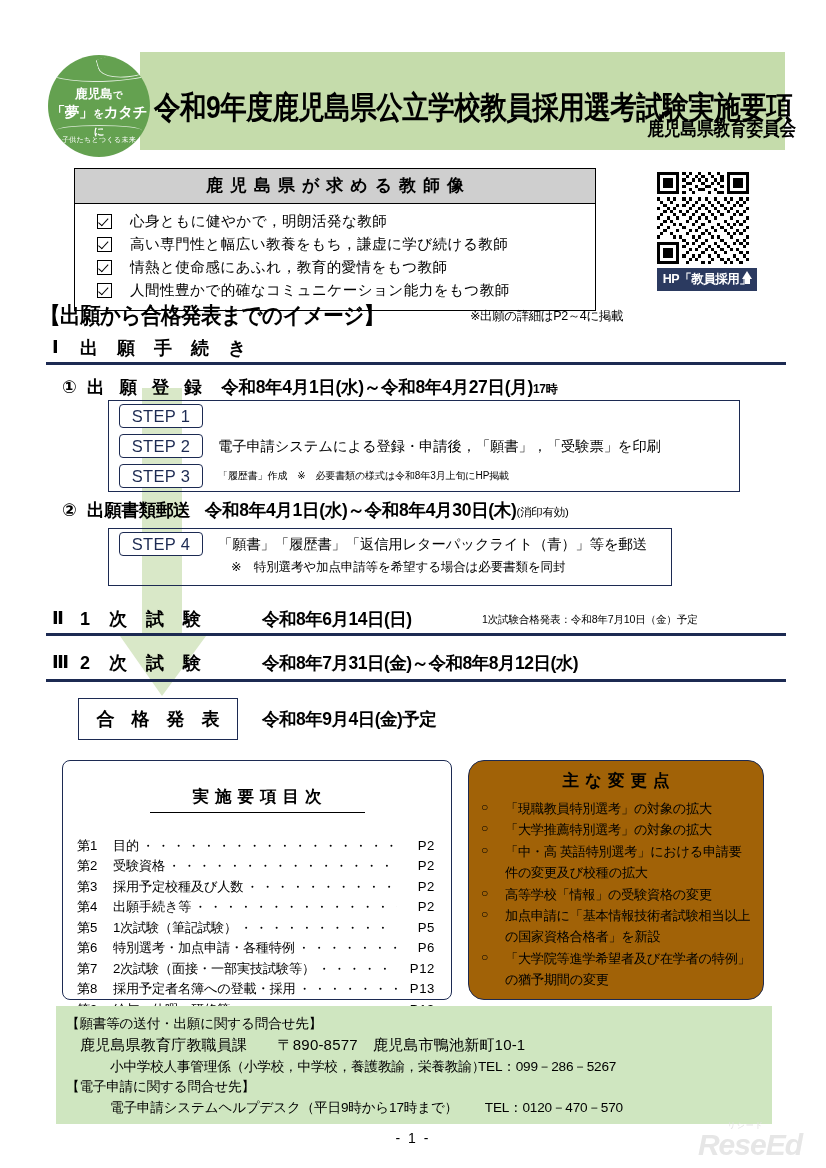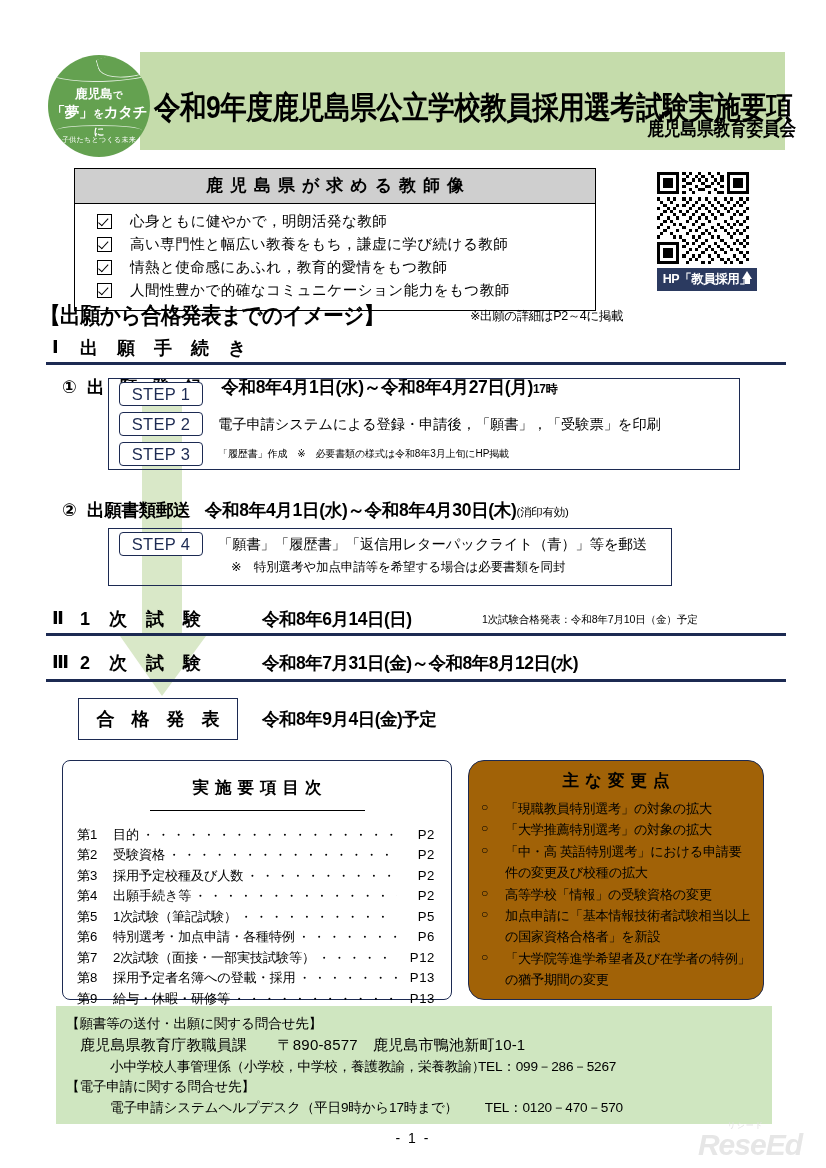--- a/index.html
+++ b/index.html
@@ -298,23 +298,23 @@
     text-align: center;
     font-size: 16.5px;
     font-weight: bold;
     letter-spacing: 6px;
     text-indent: 6px;
     padding-top: 9px;
   }
   .box-title.ul {
     display: block;
     width: 215px;
-    margin: 7px auto;
+    margin: 16px auto;
     border-bottom: 1.3px solid #000;
-    padding-bottom: 11px;
+    padding-bottom: 4px;
   }
   .toc-list { padding: 7px 0 0 14px; }
   .toc-row {
     display: flex;
     align-items: baseline;
     font-size: 13.2px;
     line-height: 1.55;
     letter-spacing: -.2px;
     white-space: nowrap;
   }
@@ -684,21 +684,21 @@
 <div class="sec-roman" style="left:52px; top:336px;">Ⅰ</div>
 <div class="sec-roman" style="left:80px; top:336px; letter-spacing:7px;">出 願 手 続 き</div>
 <div class="sec-rule" style="left:46px; top:362px; width:740px;"></div>
 
 <div class="num-head" style="left:62px; top:375px;">
   <span>①</span>
   <span class="spaced" style="margin-left:6px;">出 願 登 録</span>
   <span style="margin-left:10px;">令和8年4月1日(水)～令和8年4月27日(月)</span><span class="smtime">17時</span>
 </div>
 
-<div class="step-box" style="left:108px; top:378px; width:632px; height:92px;">
+<div class="step-box" style="left:108px; top:400px; width:632px; height:92px;">
   <div class="step-row">
     <div class="step-pill">STEP 1</div>
   </div>
   <div class="step-row">
     <div class="step-pill">STEP 2</div>
     <div class="step-text">電子申請システムによる登録・申請後，「願書」，「受験票」を印刷</div>
   </div>
   <div class="step-row">
     <div class="step-pill">STEP 3</div>
     <div class="step-text tiny" style="font-size:10px;">「履歴書」作成　※　必要書類の様式は令和8年3月上旬にHP掲載</div>

